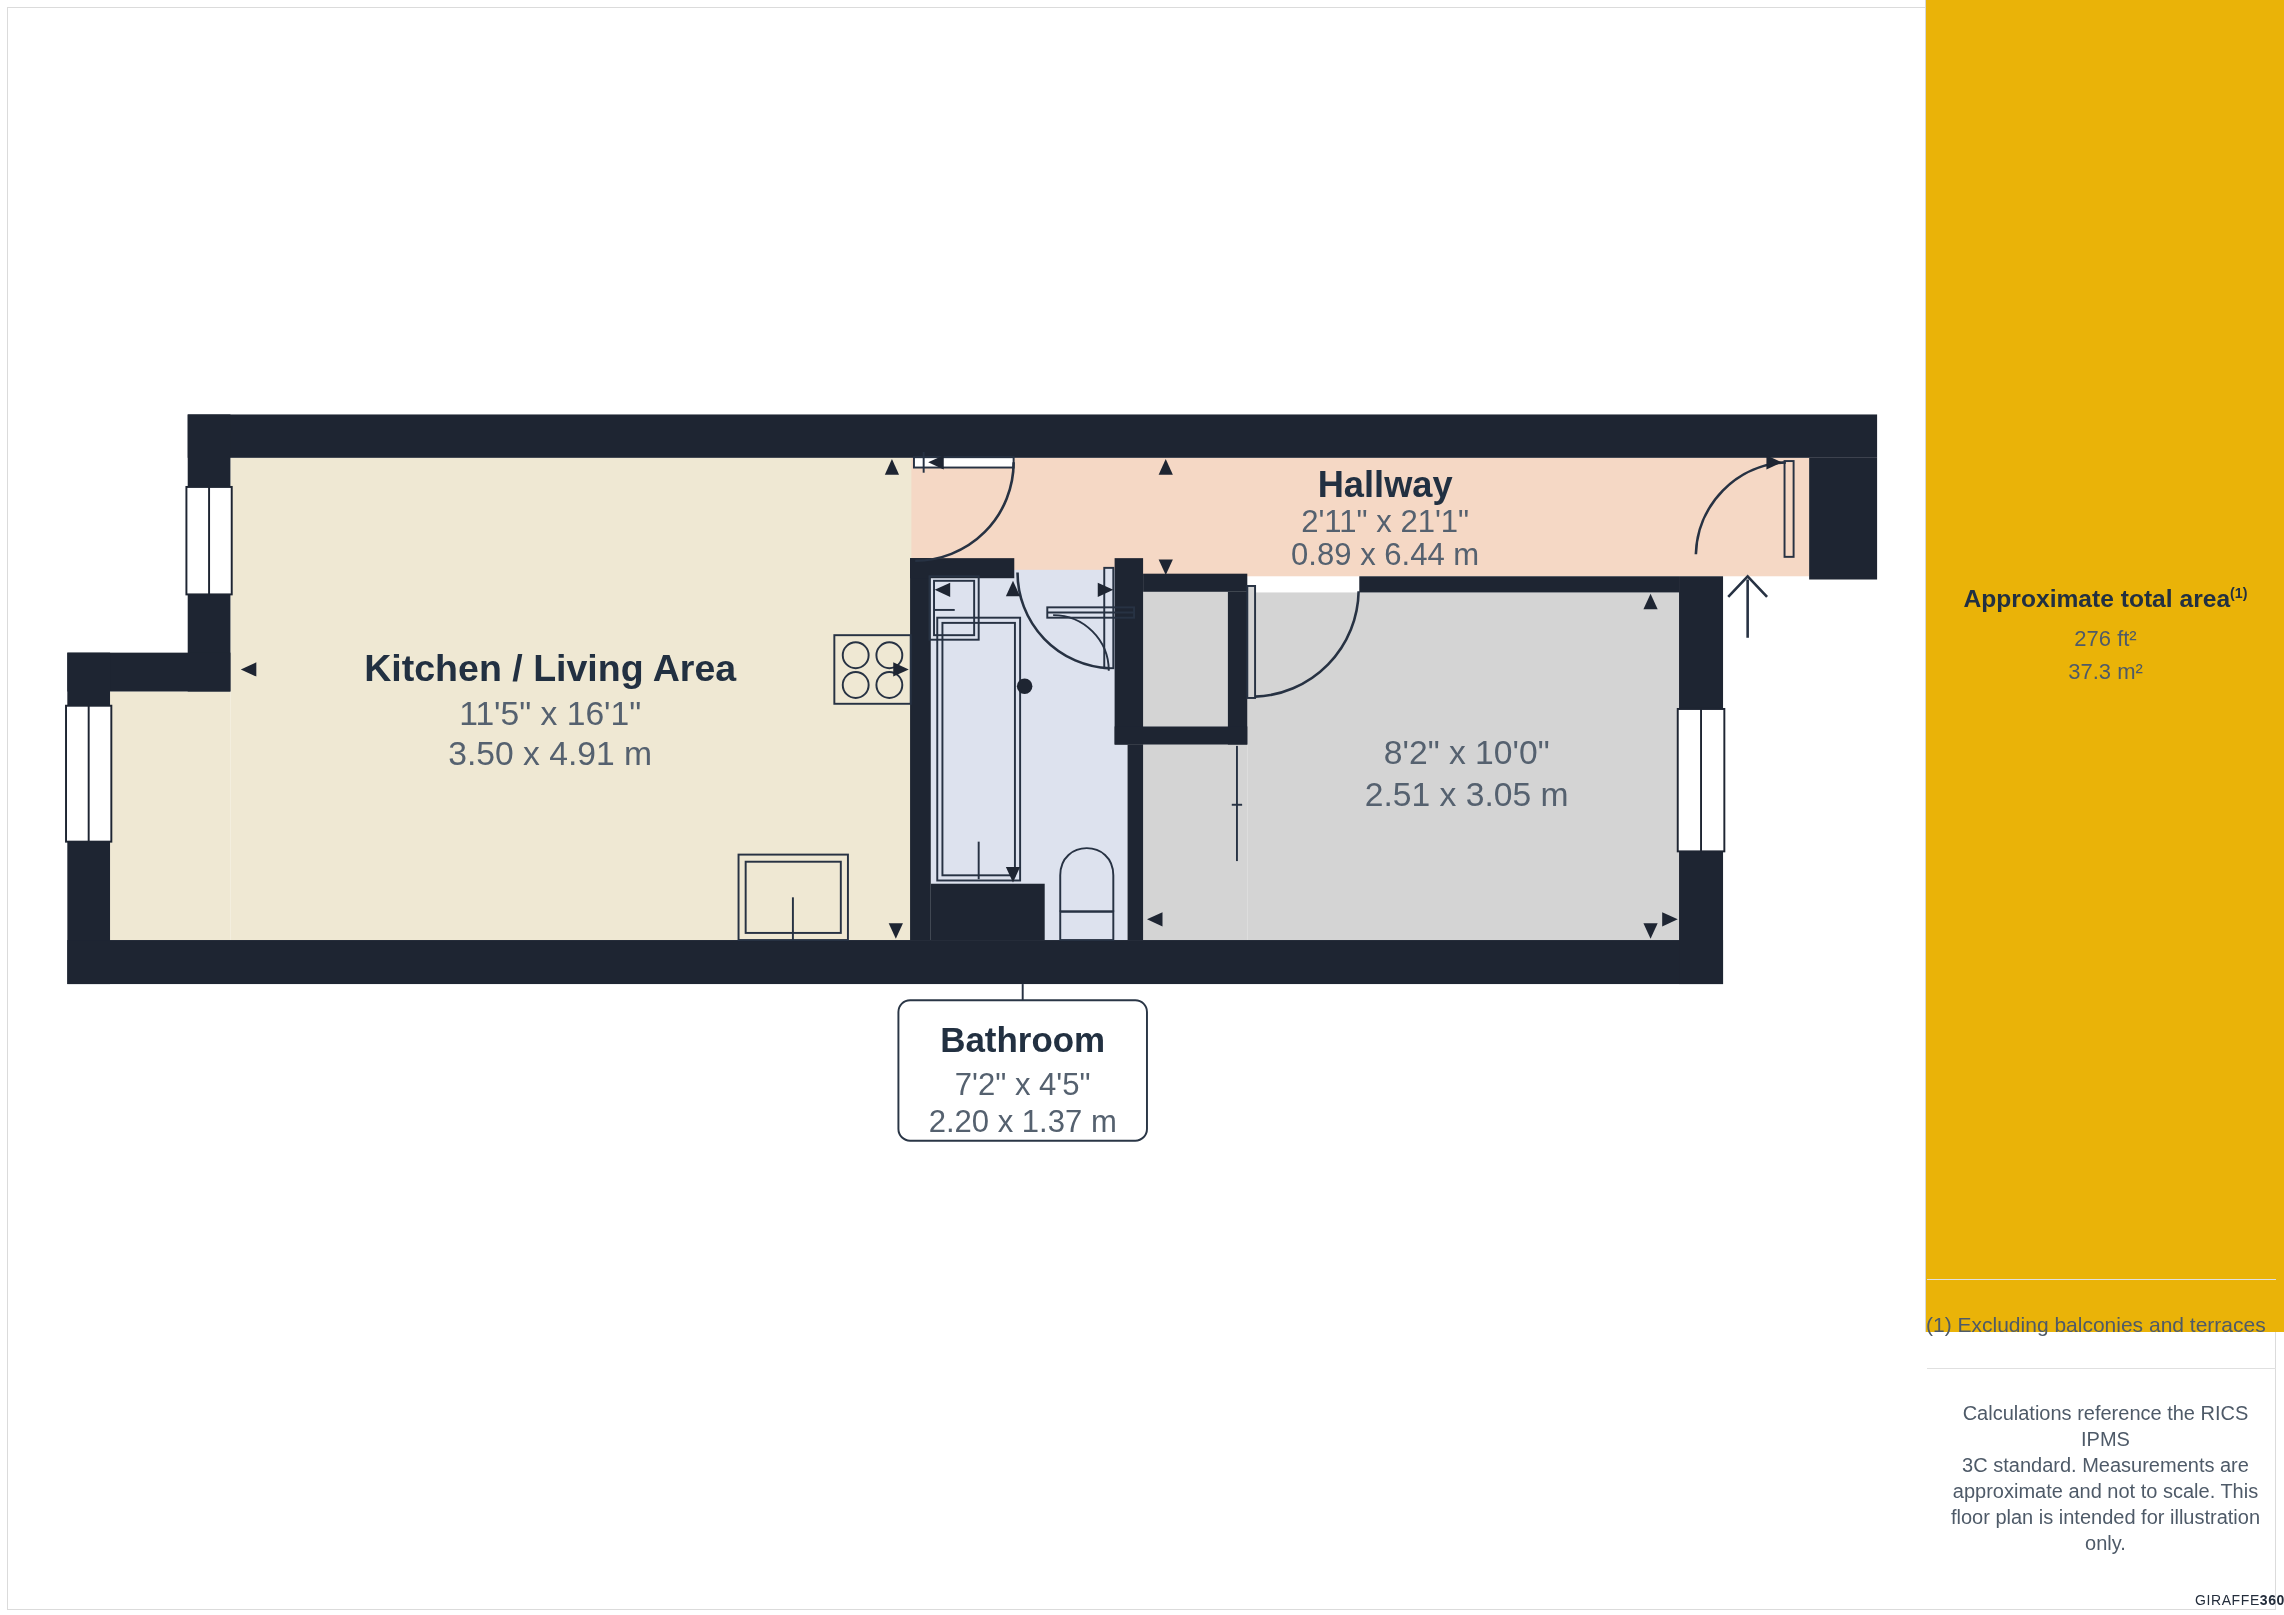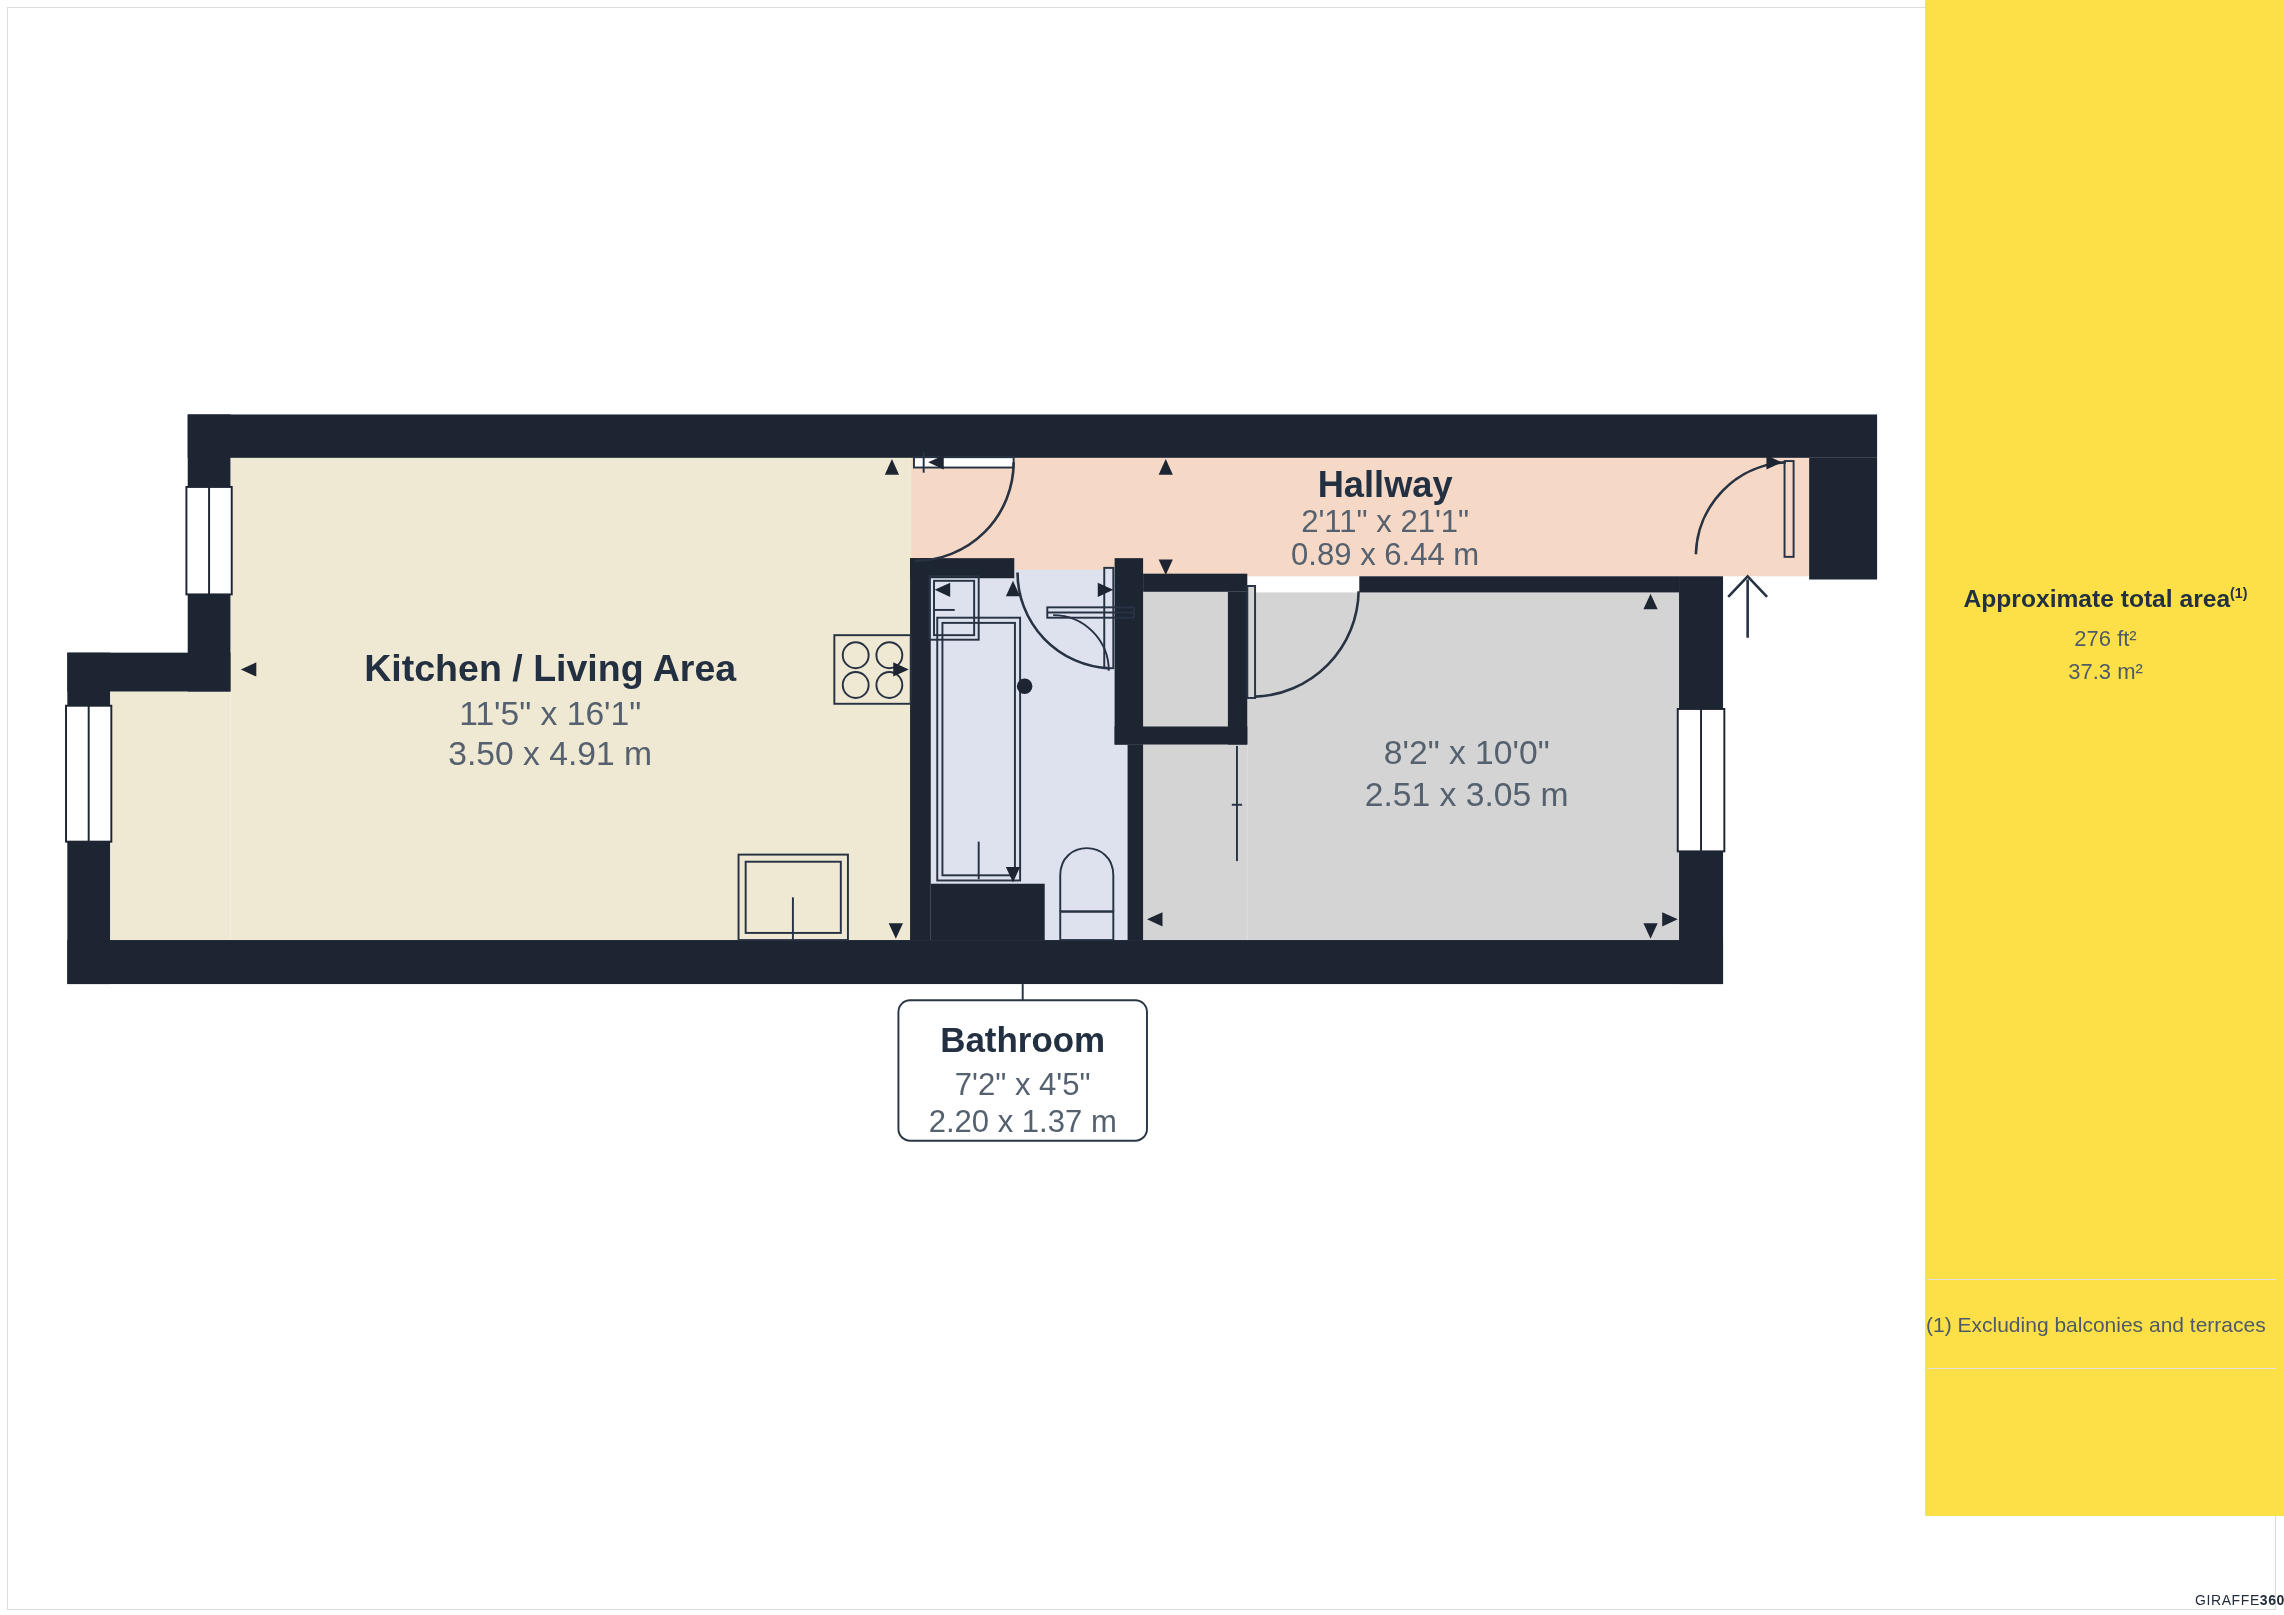--- a/index.html
+++ b/index.html
@@ -1,22 +1,22 @@
 <!DOCTYPE html>
 <html style="font-size:10.4px"><head>
 <meta charset="utf-8">
 <style>
   html,body{margin:0;padding:0;background:#ffffff;}
   .page{position:relative;width:2284px;height:1616px;background:#fff;overflow:hidden;
         font-family:"Liberation Sans", sans-serif;}
   .page-border{position:absolute;left:6.5px;top:6.5px;right:7.8px;bottom:6.5px;
         border:1.9px solid #DBDBDB;pointer-events:none;}
   .plan-svg{position:absolute;left:0;top:0;}
-  .sidebar{position:absolute;left:1925px;top:0;width:359px;height:1516px;
-        border-left:1.3px solid #D8D8D8;background:#fde047;}
+  .sidebar{position:absolute;left:1925px;top:0;width:359px;height:1332px;
+        border-left:1.3px solid #D8D8D8;background:#eab308;}
   .area-block{position:absolute;top:579px;left:0;right:0;text-align:center;}
   .area-title{font-size:24.6px;font-weight:bold;color:#223041;line-height:28.5px;}
   .area-title sup{font-size:14.2px;font-weight:bold;}
   .area-val{font-size:22px;color:#4E5A68;line-height:31px;margin-top:2px;}
   .area-val.first{margin-top:9px;}
   .divider{position:absolute;left:1.3px;right:9px;height:1.3px;background:#E0E0E0;}
   .d1{top:1279px;}
   .d2{top:1368px;}
   .footnote{position:absolute;top:1313px;left:0;right:0;text-align:left;
         font-size:21px;color:#4E5A68;}
@@ -196,19 +196,26 @@
         <span>Approximate total area</span><sup>(1)</sup>
       </div>
       <div class="area-val first">276 ft²</div>
       <div class="area-val">37.3 m²</div>
     </div>
 
     <div class="divider d1"></div>
     <div class="footnote">(1) Excluding balconies and terraces</div>
     <div class="divider d2"></div>
 
+    <div class="disclaimer">
+      <div>Calculations reference the RICS IPMS</div>
+      <div>3C standard. Measurements are</div>
+      <div>approximate and not to scale. This</div>
+      <div>floor plan is intended for illustration</div>
+      <div>only.</div>
+    </div>
 
     <div class="logo">
       <span class="l1">GIRAFFE</span><span class="l2">360</span>
     </div>
   </div>
 </div>
 
 
 </body></html>

